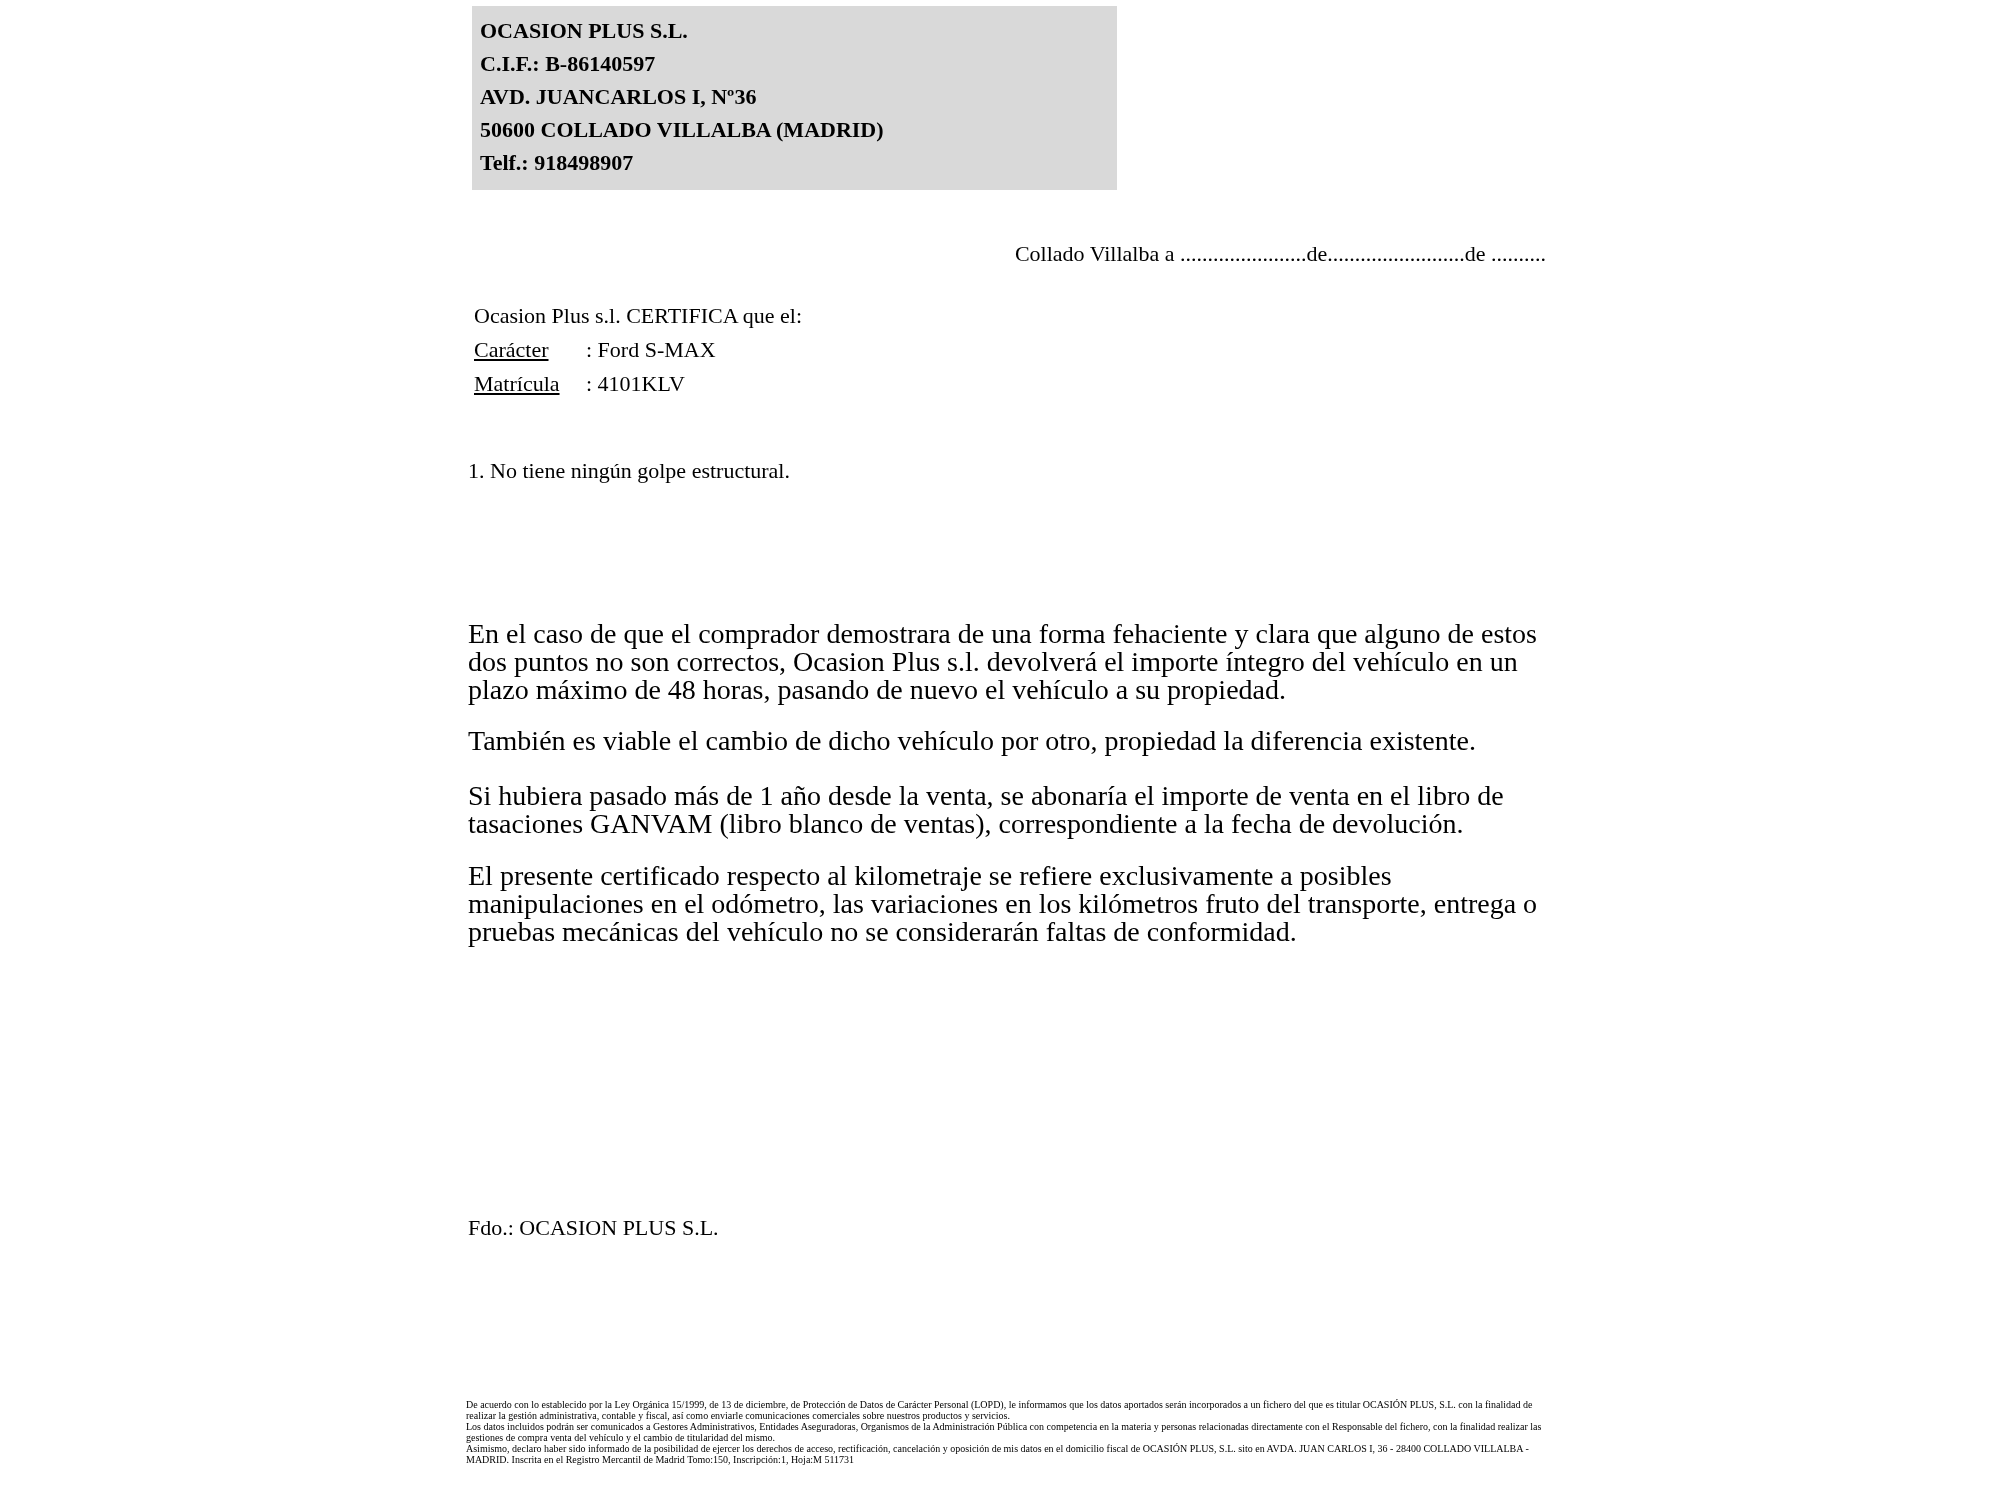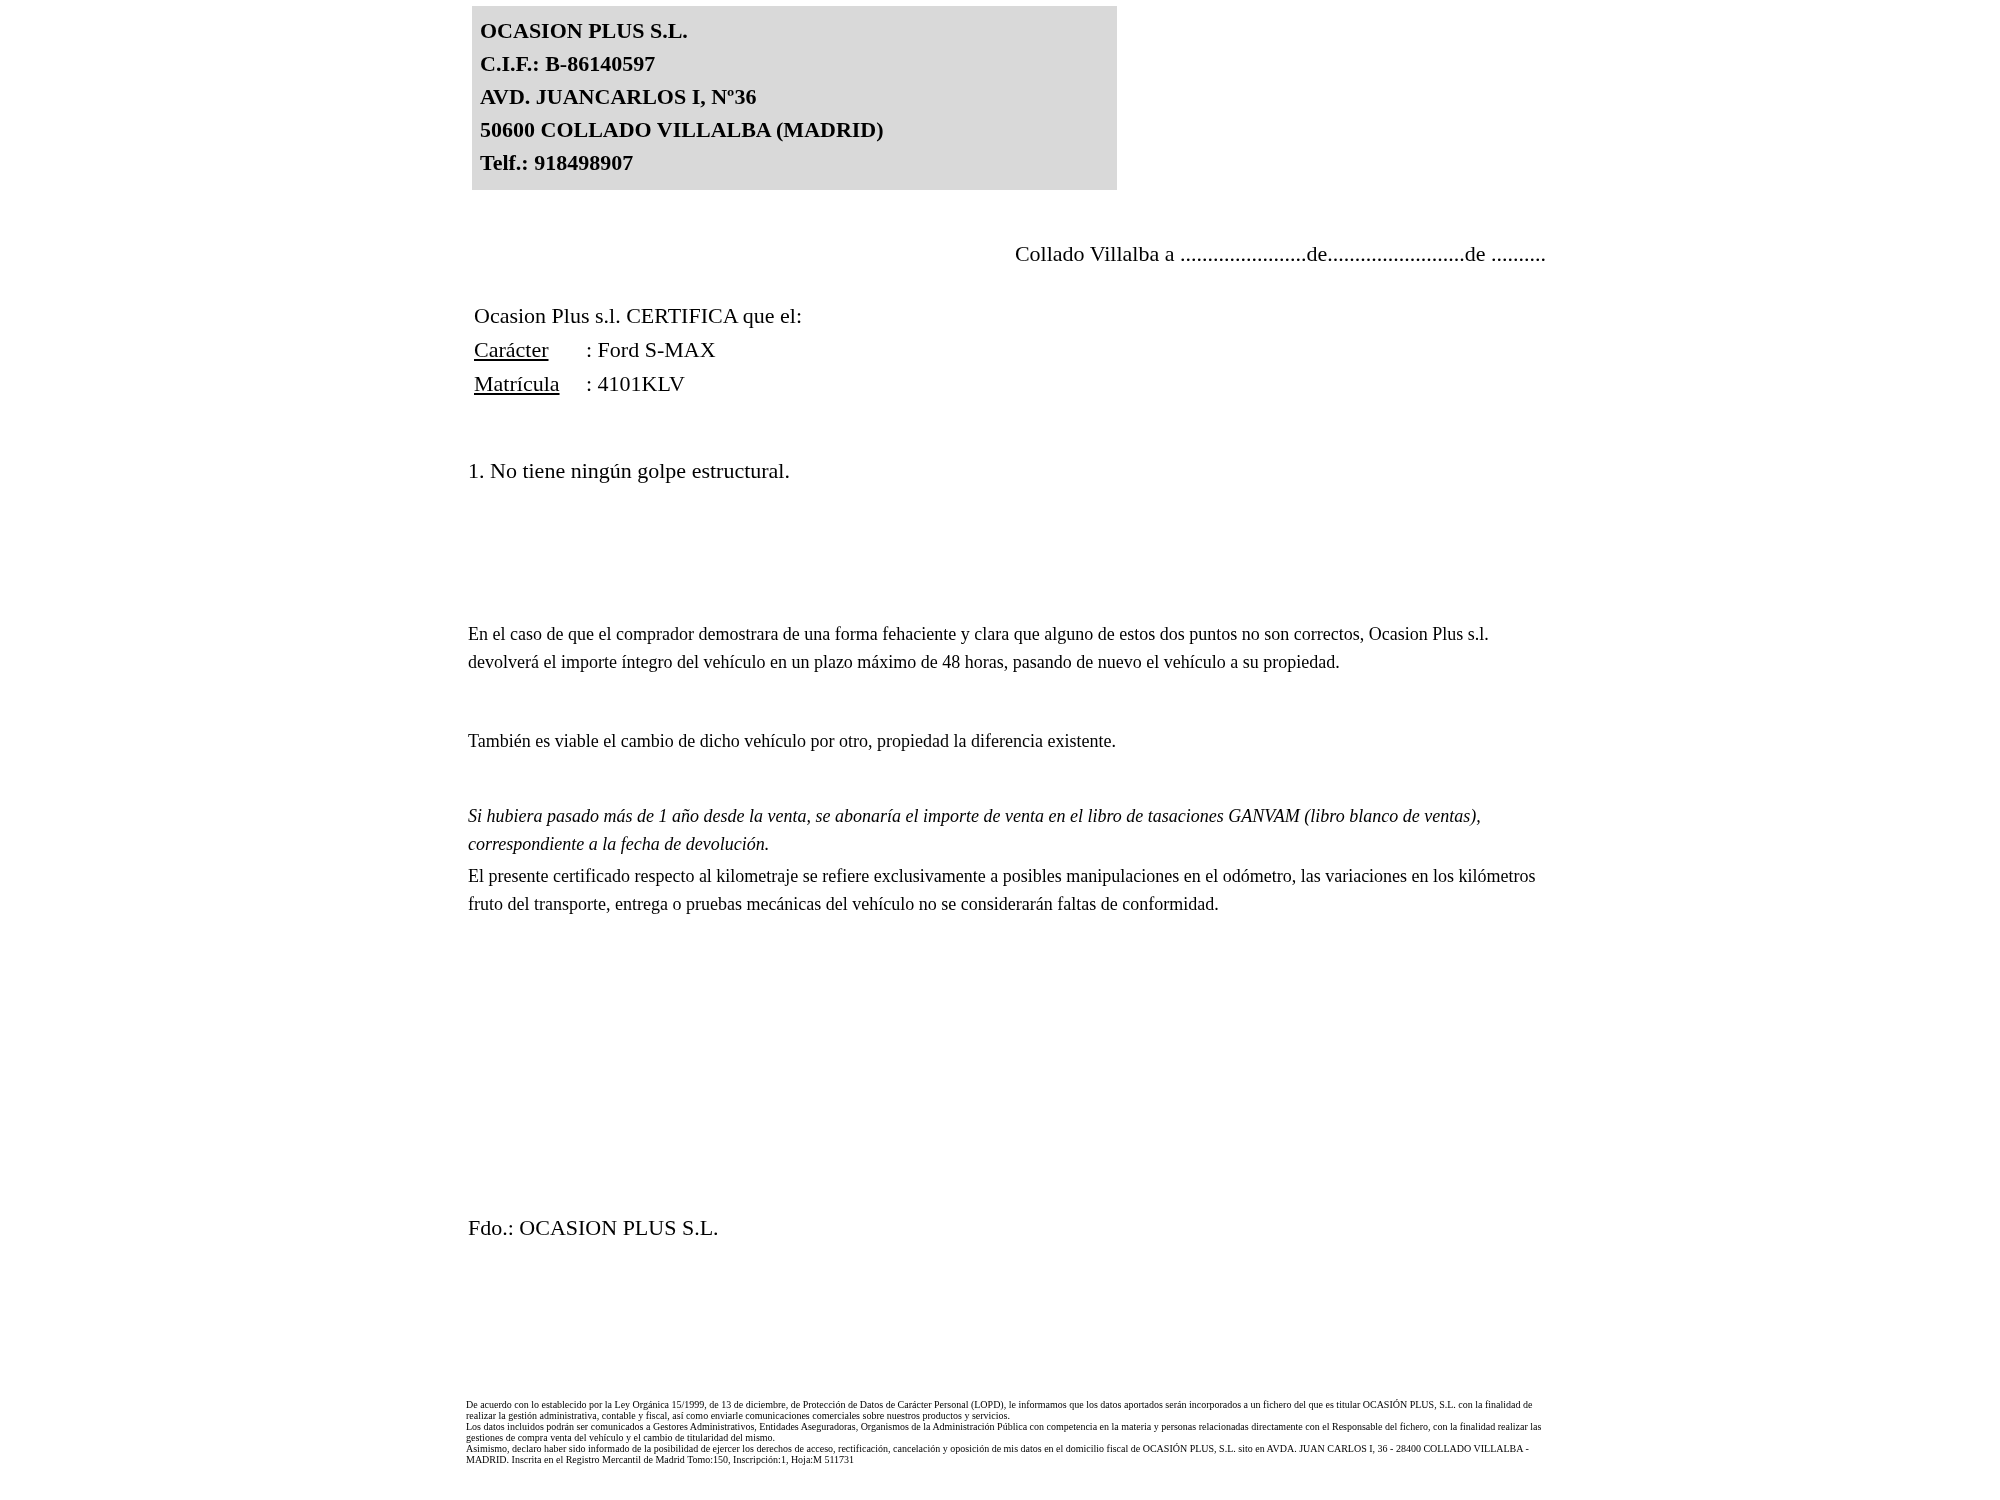--- a/index.html
+++ b/index.html
@@ -65,26 +65,26 @@
     width: 1080px;
     font-size: 22px;
     line-height: 28px;
   }
   .point.p1 { top: 457px; }
   .point.p2 { top: 511px; }
   .para {
     position: absolute;
     left: 468px;
     width: 1078px;
-    font-size: 18px;
+    font-size: 28px;
     line-height: 28px;
   }
   .para.a { top: 620px; }
   .para.b { top: 727px; }
-  .para.c { top: 802px; font-style: italic; }
+  .para.c { top: 782px; }
   .para.d { top: 862px; }
   .signature {
     position: absolute;
     left: 468px;
     top: 1215px;
     font-size: 22px;
   }
   .legal {
     position: absolute;
     left: 466px;

